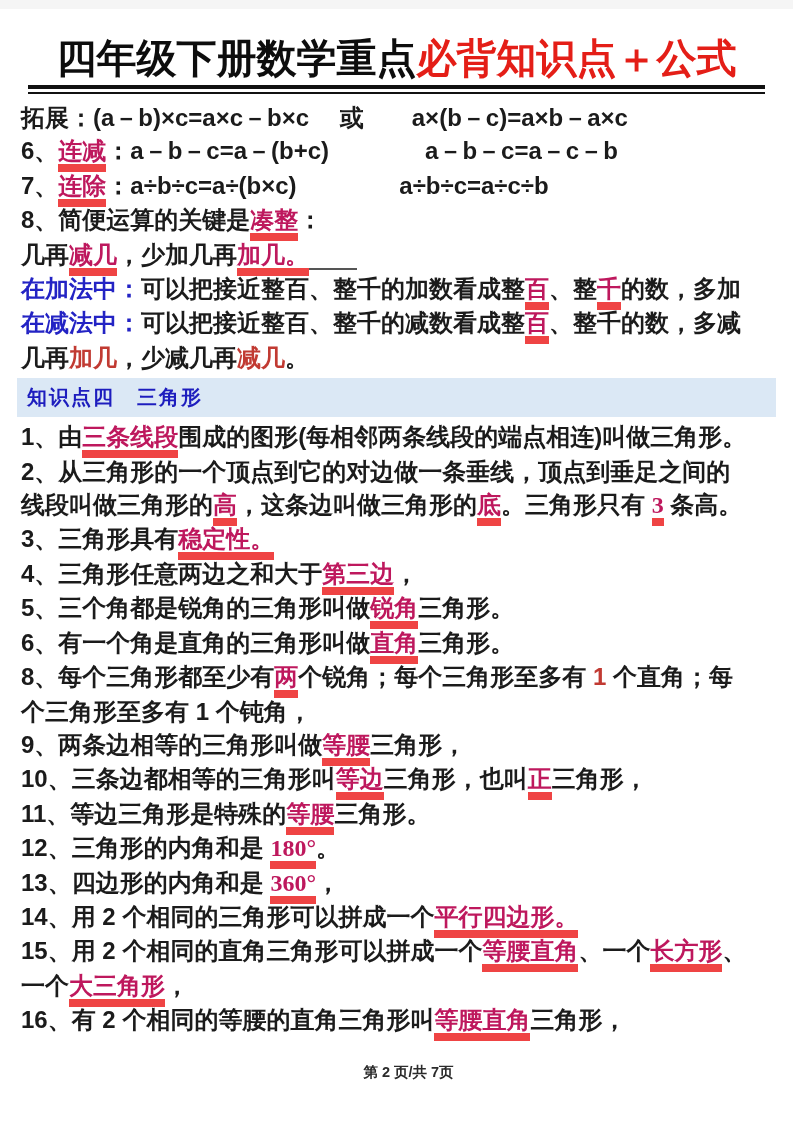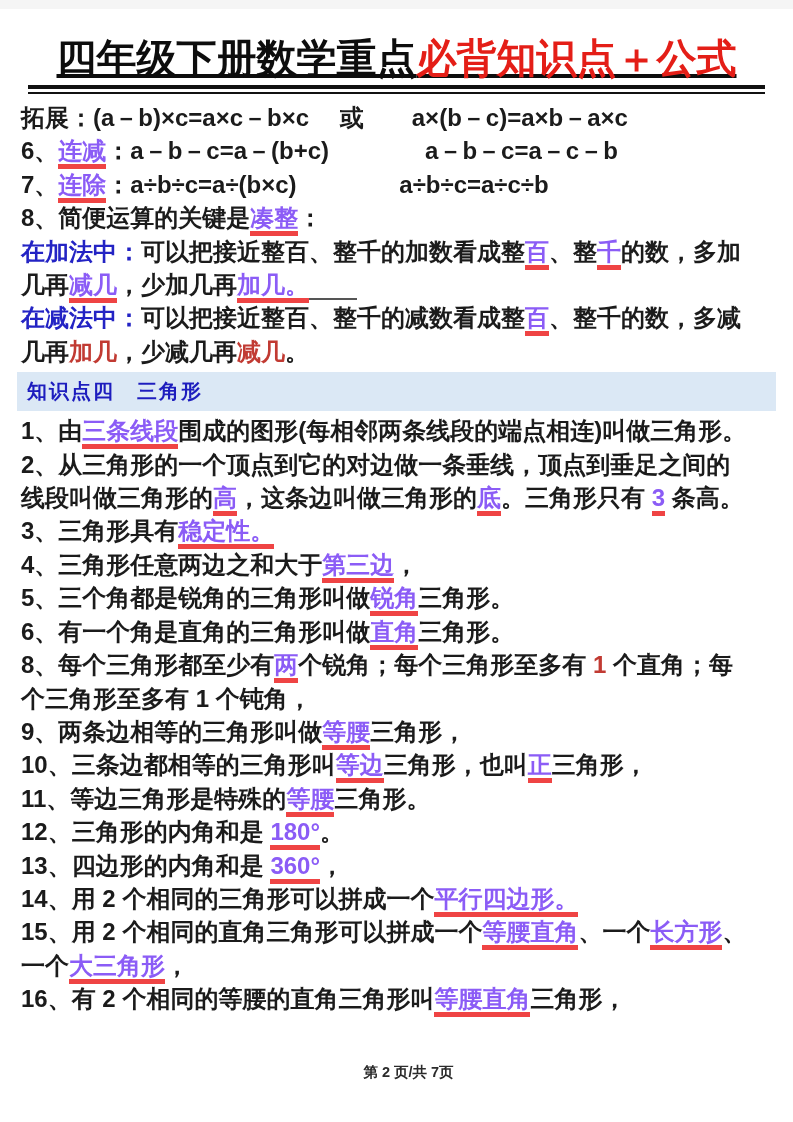--- a/index.html
+++ b/index.html
@@ -3,60 +3,60 @@
 <meta charset="utf-8">
 <style>
   html,body{margin:0;padding:0;background:#ffffff;}
   .page{
     width:793px;height:1122px;background:#ffffff;position:relative;overflow:hidden;
     font-family:"Liberation Sans","DejaVu Sans",sans-serif;
   }
   .scan-edge{height:9px;background:#f5f5f5;}
   .title{
     margin:26px 28px 0;text-align:center;font-size:40px;font-weight:bold;
-    line-height:46px;white-space:nowrap;color:#0d0d0d;letter-spacing:0px;text-decoration:underline;
+    line-height:46px;white-space:nowrap;color:#0d0d0d;letter-spacing:0px;
   }
   .title .t-red{color:#e41e17;}
   .rule{
     margin:4px 28px 0;height:3px;
     border-top:4px solid #111111;border-bottom:2px solid #111111;
   }
   .content{
     margin:7px 21px 0;font-size:24px;color:#1b1b1b;font-weight:600;
   }
   .line{line-height:33.4px;white-space:nowrap;}
   .line.band{
     background:#dbe8f5;margin:4px -4px 3px -4px;padding:1px 10px 3px;
     line-height:34px;
   }
   .seg-band{color:#1d1dbe;font-weight:bold;font-size:20px;letter-spacing:2px;}
   .seg-n{color:#1b1b1b;}
   .seg-r{color:#c13a32;}
-  .seg-ru{color:#8b5cf6;border-bottom:5px solid #ef4444;}
+  .seg-ru{color:#be185d;border-bottom:8px solid #ef4444;font-family:Liberation Serif, serif;}
   .seg-b{color:#2323c4;font-weight:bold;}
   .seg-nu{border-bottom:2px solid #555555;}
   .footer{
     position:absolute;left:12px;bottom:40px;width:100%;text-align:center;
     font-size:14.5px;color:#2b2b2b;font-weight:600;
   }
 </style>
 </head>
 <body>
 
 <div class="page">
   <div class="scan-edge"></div>
   <h1 class="title"><span class="t-black">四年级下册数学重点</span><span class="t-red">必背知识点＋公式</span></h1>
   <div class="rule"></div>
   <div class="content">
       <div class="line"><span class="seg-n">拓展：(a－b)×c=a×c－b×c　 或　　a×(b－c)=a×b－a×c</span></div>
       <div class="line"><span class="seg-n">6、</span><span class="seg-ru">连减</span><span class="seg-n">：a－b－c=a－(b+c)</span><span class="seg-n">　　　　</span><span class="seg-n">a－b－c=a－c－b</span></div>
       <div class="line"><span class="seg-n">7、</span><span class="seg-ru">连除</span><span class="seg-n">：a÷b÷c=a÷(b×c)</span><span class="seg-n">　　　　 </span><span class="seg-n">a÷b÷c=a÷c÷b</span></div>
       <div class="line"><span class="seg-n">8、简便运算的关键是</span><span class="seg-ru">凑整</span><span class="seg-n">：</span></div>
+      <div class="line"><span class="seg-n">几再</span><span class="seg-ru">减几</span><span class="seg-n">，少加几再</span><span class="seg-ru">加几。</span><span class="seg-nu">　　</span></div>
       <div class="line"><span class="seg-b">在加法中：</span><span class="seg-n">可以把接近整百、整千的加数看成整</span><span class="seg-ru">百</span><span class="seg-n">、整</span><span class="seg-ru">千</span><span class="seg-n">的数，多加</span></div>
-      <div class="line"><span class="seg-n">几再</span><span class="seg-ru">减几</span><span class="seg-n">，少加几再</span><span class="seg-ru">加几。</span><span class="seg-nu">　　</span></div>
       <div class="line"><span class="seg-b">在减法中：</span><span class="seg-n">可以把接近整百、整千的减数看成整</span><span class="seg-ru">百</span><span class="seg-n">、整千的数，多减</span></div>
       <div class="line"><span class="seg-n">几再</span><span class="seg-r">加几</span><span class="seg-n">，少减几再</span><span class="seg-r">减几</span><span class="seg-n">。</span></div>
       <div class="line band"><span class="seg-band">知识点四　三角形</span></div>
       <div class="line"><span class="seg-n">1、由</span><span class="seg-ru">三条线段</span><span class="seg-n">围成的图形(每相邻两条线段的端点相连)叫做三角形。</span></div>
       <div class="line"><span class="seg-n">2、从三角形的一个顶点到它的对边做一条垂线，顶点到垂足之间的</span></div>
       <div class="line"><span class="seg-n">线段叫做三角形的</span><span class="seg-ru">高</span><span class="seg-n">，这条边叫做三角形的</span><span class="seg-ru">底</span><span class="seg-n">。三角形只有 </span><span class="seg-ru">3</span><span class="seg-n"> 条高。</span></div>
       <div class="line"><span class="seg-n">3、三角形具有</span><span class="seg-ru">稳定性。</span></div>
       <div class="line"><span class="seg-n">4、三角形任意两边之和大于</span><span class="seg-ru">第三边</span><span class="seg-n">，</span></div>
       <div class="line"><span class="seg-n">5、三个角都是锐角的三角形叫做</span><span class="seg-ru">锐角</span><span class="seg-n">三角形。</span></div>
       <div class="line"><span class="seg-n">6、有一个角是直角的三角形叫做</span><span class="seg-ru">直角</span><span class="seg-n">三角形。</span></div>

